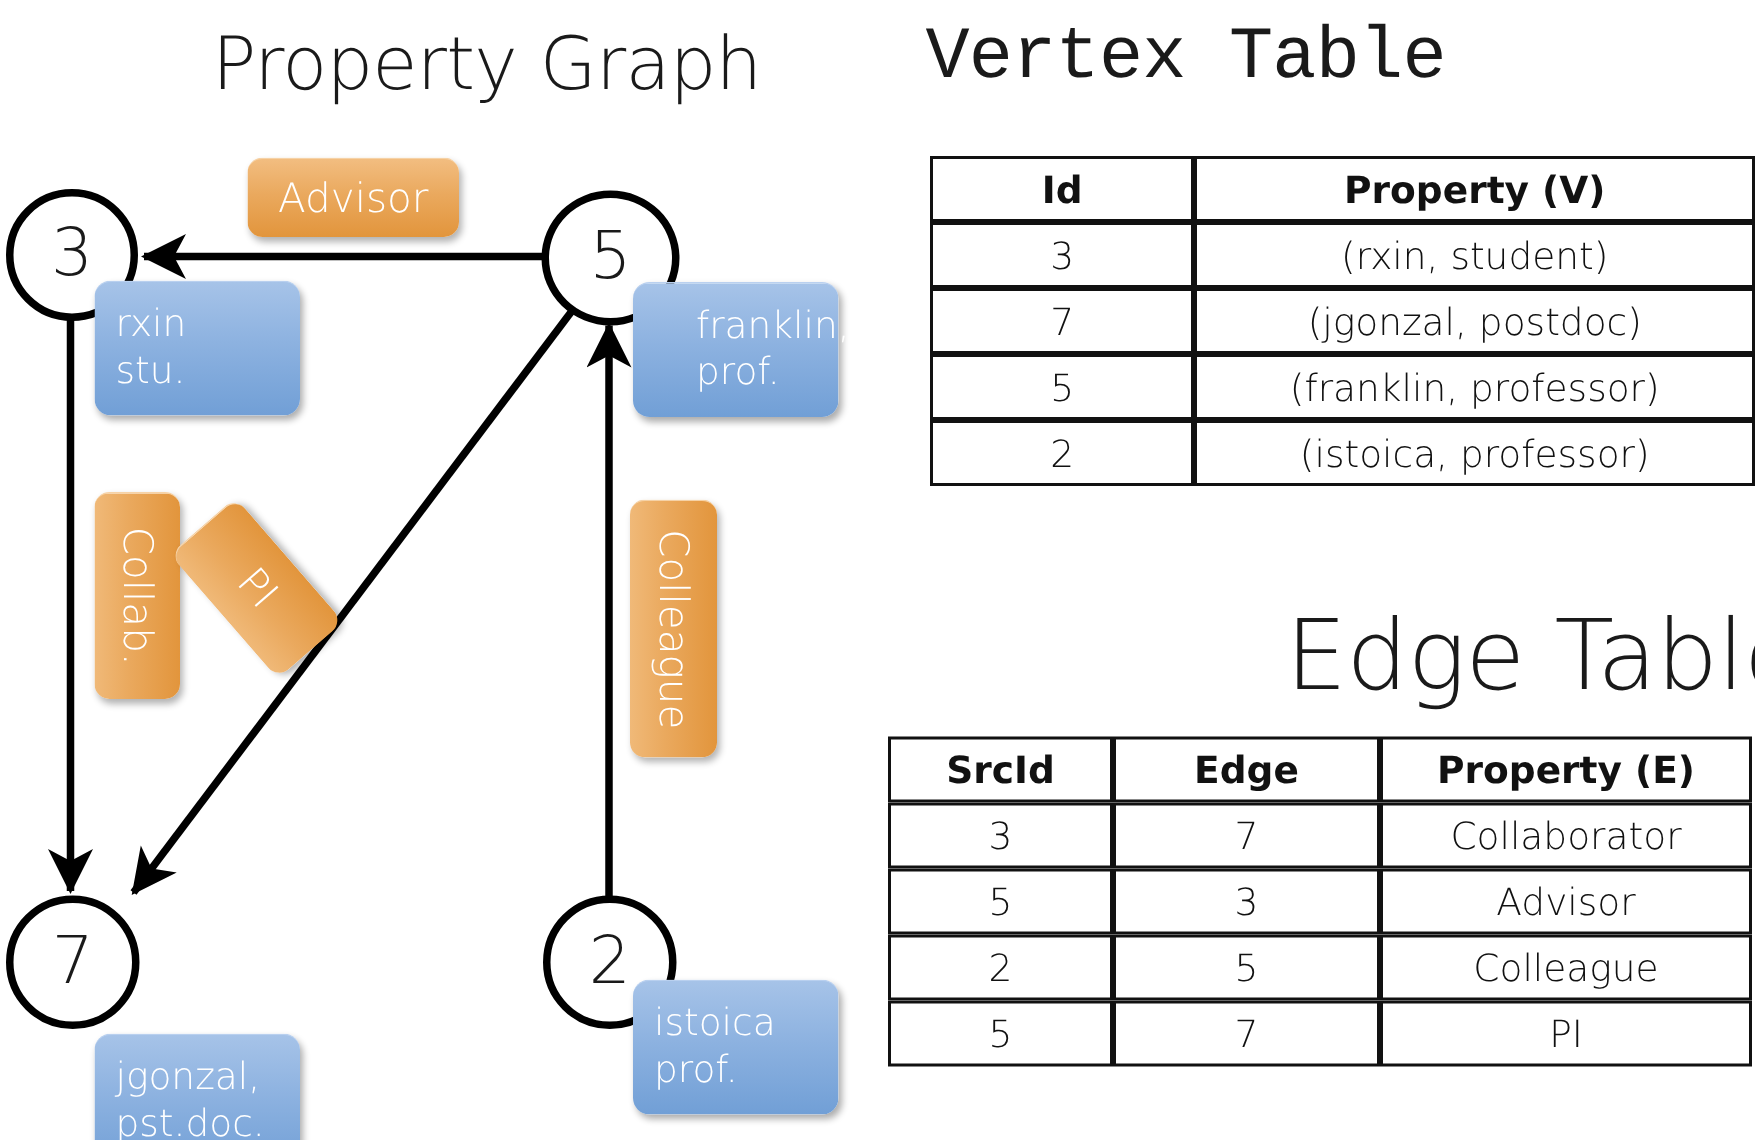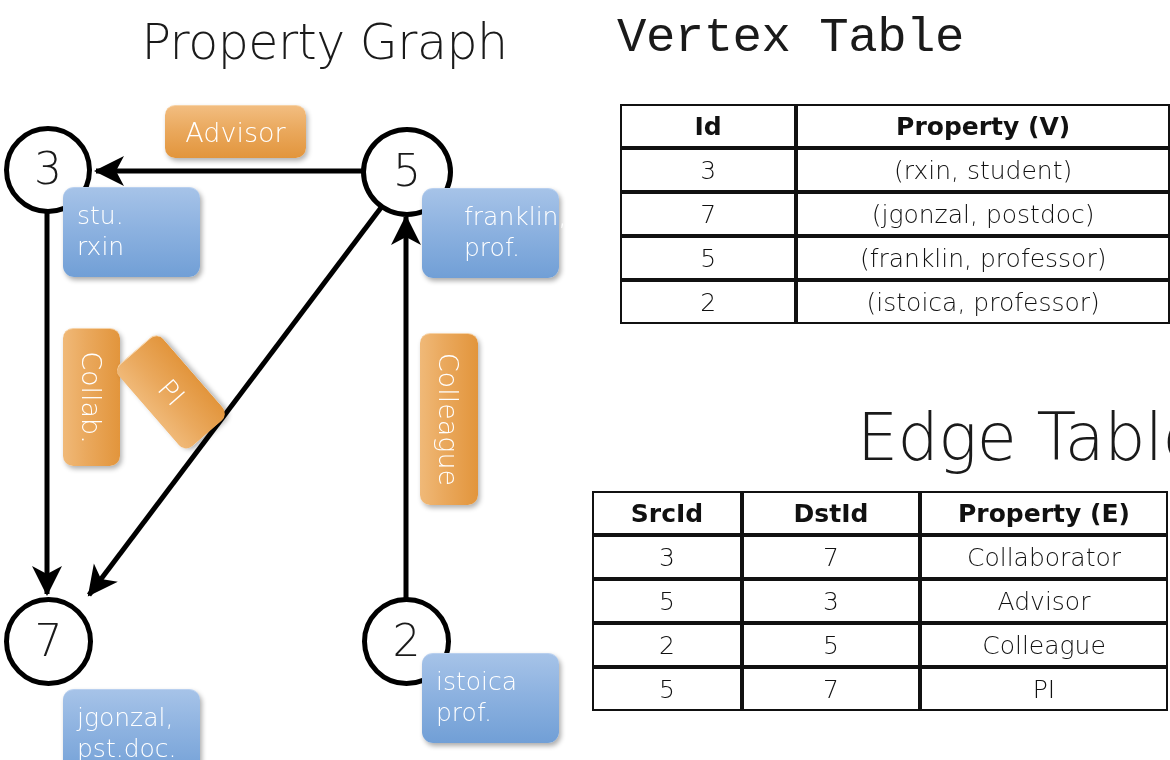--- a/index.html
+++ b/index.html
@@ -153,22 +153,22 @@
     <span>5</span>
   </div>
   <div class="node-circle" style="left:4px;top:597px;width:89px;height:89px;">
     <span>7</span>
   </div>
   <div class="node-circle" style="left:362px;top:597px;width:89px;height:89px;">
     <span>2</span>
   </div>
 
   <div class="prop-box" style="left:63px;top:187px;width:137px;height:90px;">
+    <div>rxin</div>
     <div>stu.</div>
-    <div>rxin</div>
   </div>
   <div class="prop-box" style="left:422px;top:188px;width:137px;height:90px;padding-left:42px;">
     <div>franklin,</div>
     <div>prof.</div>
   </div>
   <div class="prop-box" style="left:63px;top:653px;width:137px;height:90px;margin-top:36px;">
     <div>jgonzal,</div>
     <div>pst.doc.</div>
   </div>
   <div class="prop-box" style="left:422px;top:653px;width:137px;height:90px;">
@@ -223,21 +223,21 @@
 
   <table class="data-table" id="edge-table">
     <colgroup>
         <col style="width:150px">
         <col style="width:178px">
         <col style="width:248px">
       </colgroup>
     <tbody>
       <tr>
         <td class="hdr">SrcId</td>
-        <td class="hdr">DstId</td>
+        <td class="hdr">Edge</td>
         <td class="hdr orange">Property (E)</td>
       </tr>
       <tr>
         <td>3</td>
         <td>7</td>
         <td class="orange">Collaborator</td>
       </tr>
       <tr>
         <td>5</td>
         <td>3</td>

